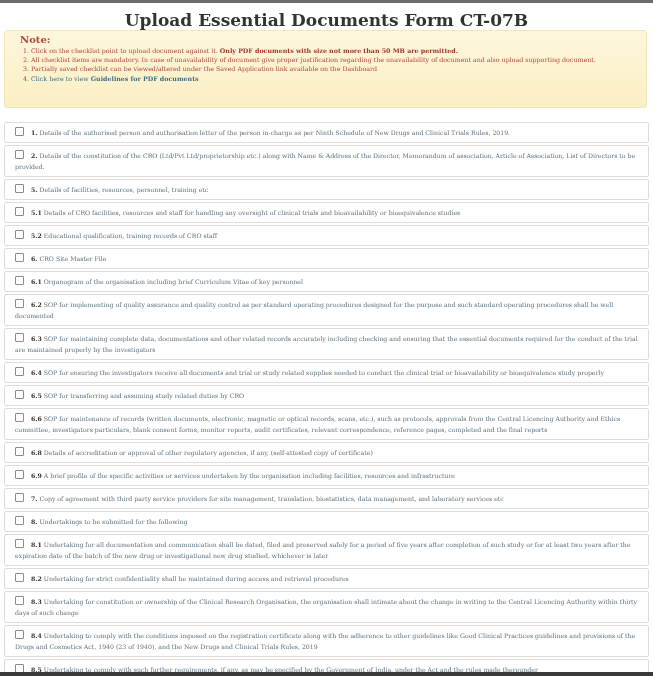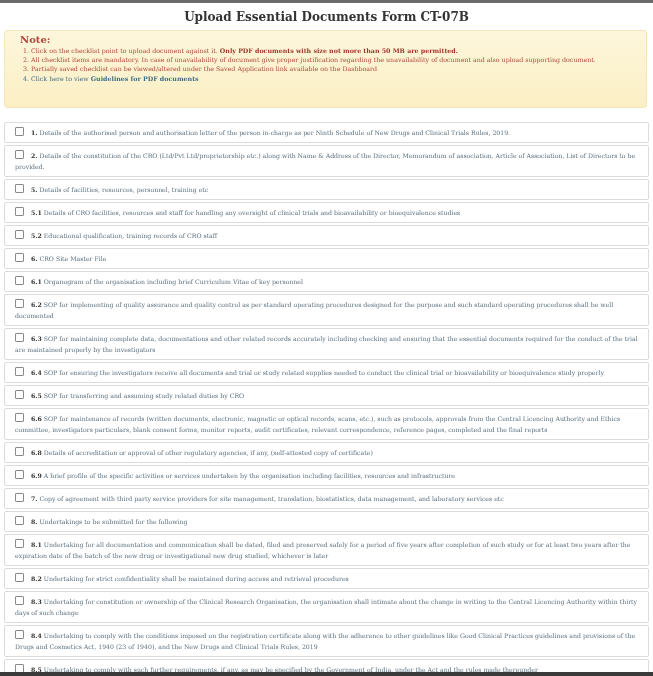--- a/index.html
+++ b/index.html
@@ -6,21 +6,21 @@
   body {
     width: 653px; height: 676px; overflow: hidden;
     background: #ffffff;
     font-family: "DejaVu Serif", "Liberation Serif", serif;
     position: relative;
   }
   .topbar { position: absolute; left: 0; top: 0; width: 653px; height: 3px; background: #6b6b6b; }
   .bottombar { position: absolute; left: 0; bottom: 0; width: 653px; height: 4px; background: #3a3a3a; }
   .title {
     position: absolute; left: 0; top: 10px; width: 653px; text-align: center;
-    font-size: 12px; font-weight: bold; color: #333;
+    font-size: 17px; font-weight: bold; color: #333;
   }
   .note {
     position: absolute; left: 4px; top: 30px; width: 643px; height: 78px;
     background: linear-gradient(180deg, #fdf6dc 0%, #fbefc4 100%);
     border: 1px solid #f3e6b8; border-radius: 3px; box-sizing: border-box;
     padding: 3px 24px 0 12px;
   }
   .note-title { font-size: 10px; font-weight: bold; color: #b0463a; margin: 0 0 1px 3px; }
   .note ol { margin: 0; padding-left: 14px; font-size: 6.3px; line-height: 9.2px; color: #b0463a; }
   .note ol li { padding-left: 0; }

